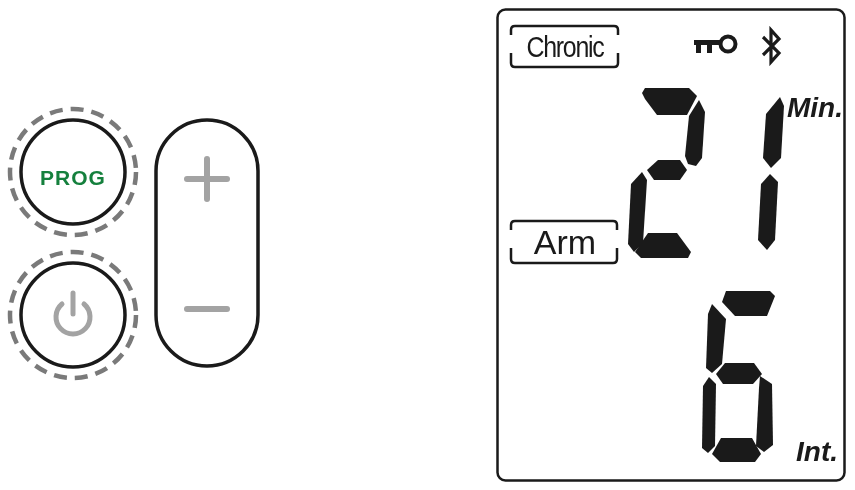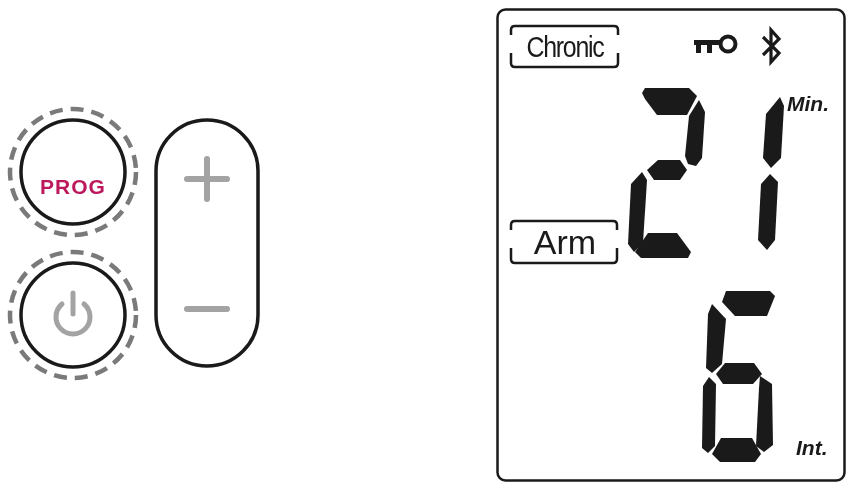--- a/index.html
+++ b/index.html
@@ -2,31 +2,31 @@
 <html><head>
   <meta charset="utf-8">
   <style>
     html, body { margin: 0; padding: 0; background: #ffffff; }
     body { width: 855px; height: 490px; position: relative; overflow: hidden;
            font-family: "Liberation Sans", sans-serif; }
     .abs { position: absolute; }
     .controls { position: absolute; left: 0; top: 0; width: 300px; height: 490px; }
     .round-btn { position: absolute; width: 134px; height: 134px; }
     .round-btn svg { position: absolute; left: 0; top: 0; }
-    .prog-label { position: absolute; left: 0; top: 15px; width: 134px; height: 134px;
+    .prog-label { position: absolute; left: 0; top: 6px; width: 134px; height: 134px;
                   display: flex; align-items: center; justify-content: center;
                   font-family: "Liberation Sans", sans-serif; font-weight: bold;
-                  font-size: 21px; color: #be185d; letter-spacing: 1px; }
+                  font-size: 21px; color: #15803d; letter-spacing: 1px; }
     .pill { position: absolute; left: 154px; top: 118px; width: 106px; height: 250px; }
     .lcd { position: absolute; left: 496px; top: 8px; width: 350px; height: 474px; border-radius: 6px; }
     .lcd svg { position: absolute; left: 0; top: 0; }
     .tag { position: absolute; font-family: "Liberation Sans", sans-serif;
            color: #1a1a1a; display: flex; align-items: center; justify-content: center; }
     .unit { position: absolute; font-family: "Liberation Sans", sans-serif;
-            font-weight: bold; font-style: italic; color: #1a1a1a; font-size: 21px; }
+            font-weight: bold; font-style: italic; color: #1a1a1a; font-size: 28px; }
   </style>
 </head>
 <body>
 
 <div class="controls">
 
   <div class="round-btn" style="left:6px; top:105px;">
     <svg width="134" height="134" viewBox="0 0 134 134">
       <circle cx="67" cy="67" r="63" fill="none" stroke="#7a7a7a" stroke-width="4.5" stroke-dasharray="13 8"></circle>
       <circle cx="67" cy="67" r="52" fill="#fff" stroke="#1a1a1a" stroke-width="3.5"></circle>

